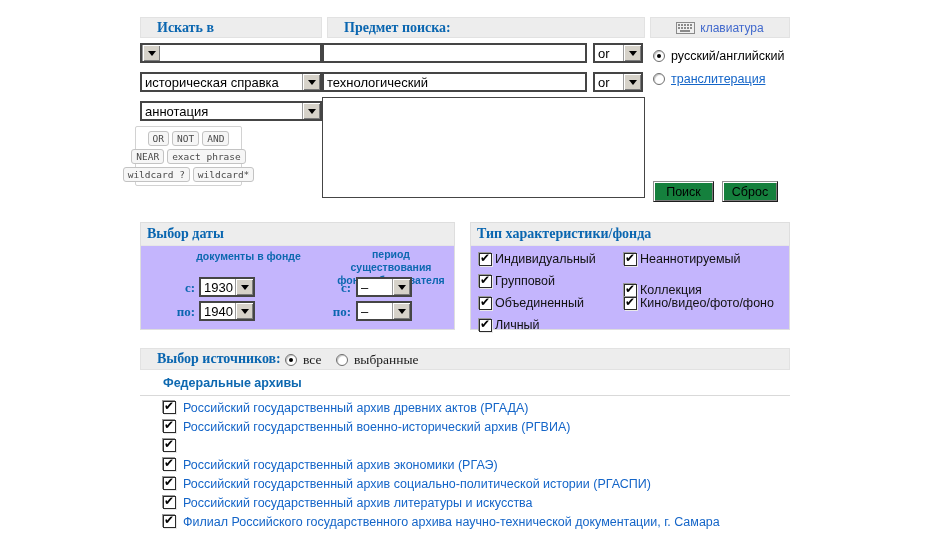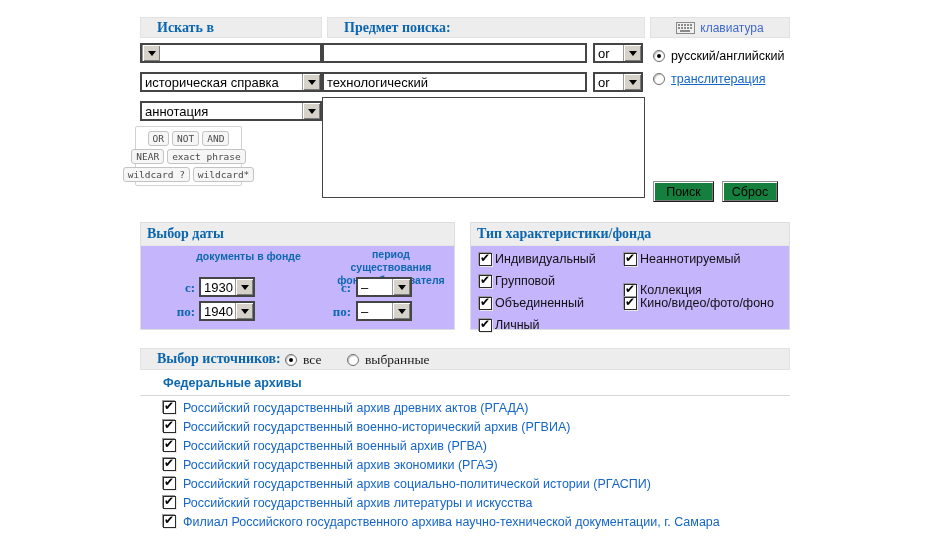--- a/index.html
+++ b/index.html
@@ -255,40 +255,39 @@
     </div>
   </div>
 
   <div class="bar" style="left:140px; top:348px; width:650px; height:22px;">
     <span class="src-title">Выбор источников:</span>
   </div>
   <div class="src-mode" style="left:285px; top:352px;">
     <span class="radio selected"></span>
     <span class="lbl">все</span>
   </div>
-  <div class="src-mode" style="left:347px; top:352px;">
+  <div class="src-mode" style="left:336px; top:352px;">
     <span class="radio"></span>
     <span class="lbl">выбранные</span>
   </div>
 
   <div class="subhdr" style="left:140px; top:371px; width:650px; height:25px;">
     <span>Федеральные архивы</span>
   </div>
 
   <div class="arch-row" style="left:163px; top:401px;">
     <span class="cb checked"></span>
     <span class="lbl">Российский государственный архив древних актов (РГАДА)</span>
   </div>
   <div class="arch-row" style="left:163px; top:420px;">
     <span class="cb checked"></span>
     <span class="lbl">Российский государственный военно-исторический архив (РГВИА)</span>
   </div>
   <div class="arch-row" style="left:163px; top:439px;">
     <span class="cb checked"></span>
-    <span class="lbl">Российский государственный военный архив (РГВА)</span>
   </div>
   <div class="arch-row" style="left:163px; top:458px;">
     <span class="cb checked"></span>
     <span class="lbl">Российский государственный архив экономики (РГАЭ)</span>
   </div>
   <div class="arch-row" style="left:163px; top:477px;">
     <span class="cb checked"></span>
     <span class="lbl">Российский государственный архив социально-политической истории (РГАСПИ)</span>
   </div>
   <div class="arch-row" style="left:163px; top:496px;">

